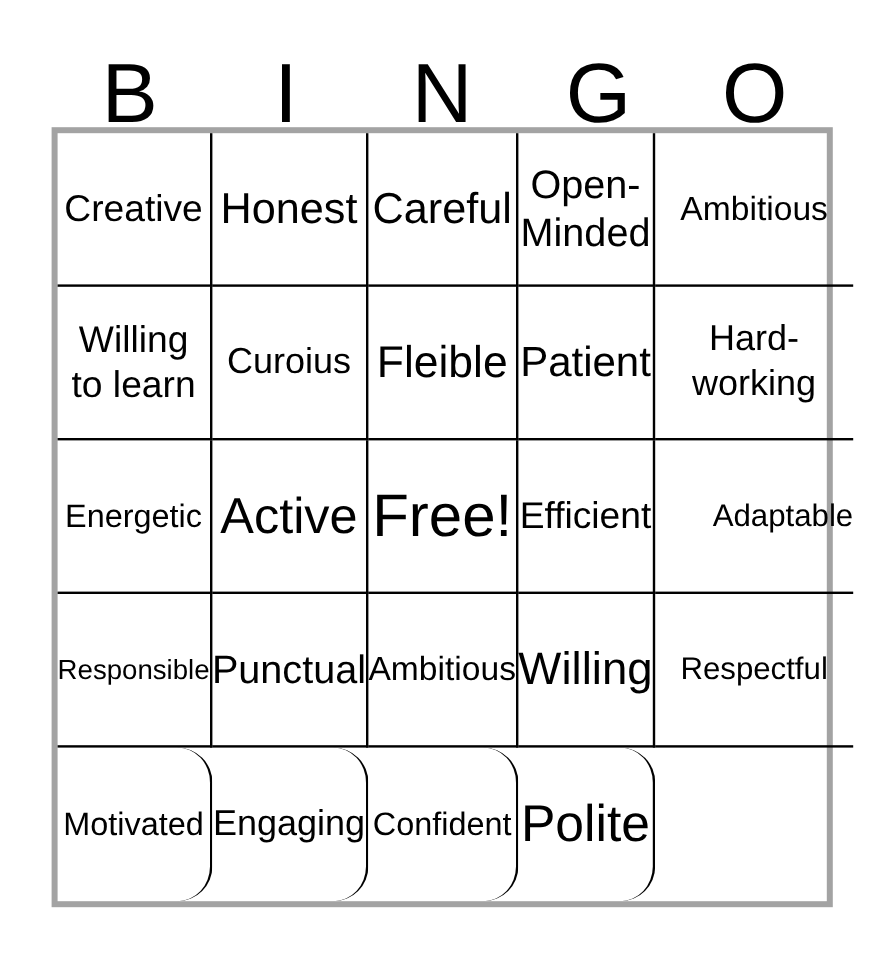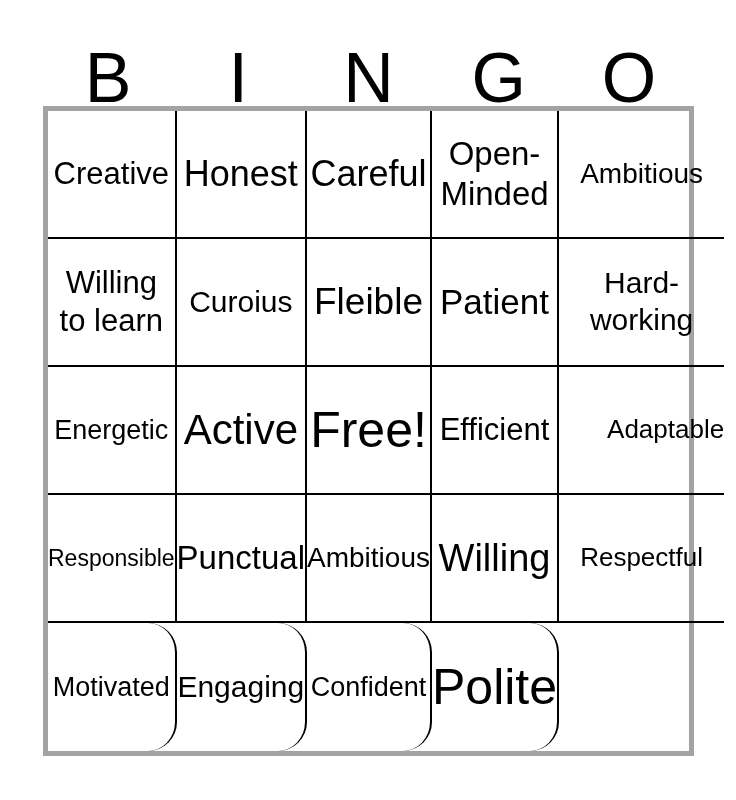--- a/index.html
+++ b/index.html
@@ -83,14 +83,14 @@
 
   <div class="cell" style="font-size: 23px;">Responsible</div>
   <div class="cell" style="font-size: 33px;">Punctual</div>
   <div class="cell" style="font-size: 28px;">Ambitious</div>
   <div class="cell" style="font-size: 38px;">Willing</div>
 
   <div class="cell" style="font-size: 26px;">Respectful</div>
   <div class="cell" style="font-size: 27px;">Motivated</div>
   <div class="cell" style="font-size: 30px;">Engaging</div>
   <div class="cell" style="font-size: 27px;">Confident</div>
-  <div class="cell" style="font-size: 50px;">Polite</div>
+  <div class="cell" style="font-size: 43px;">Polite</div>
 </div>
 
 </body></html>

